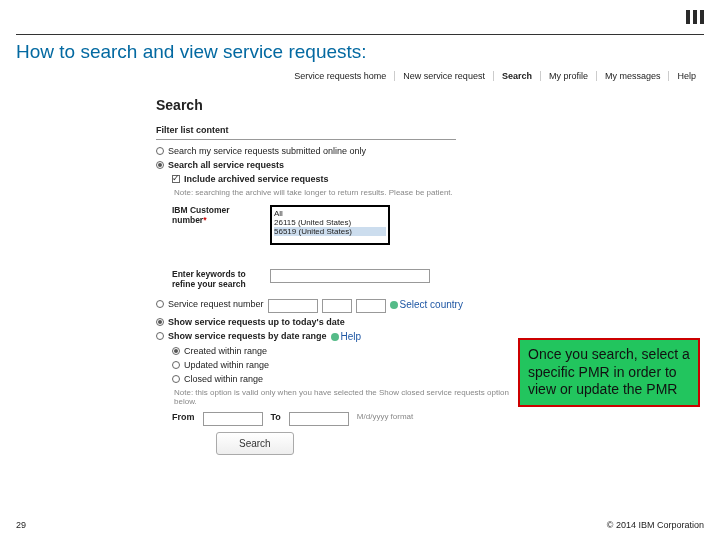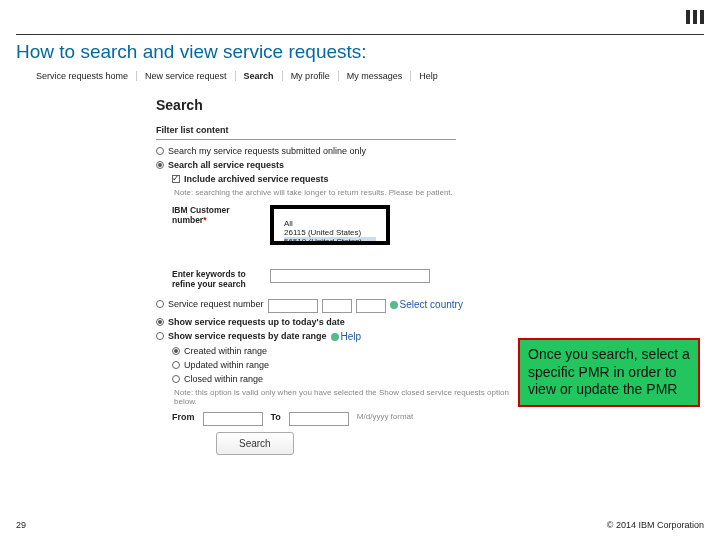--- a/index.html
+++ b/index.html
@@ -3,37 +3,37 @@
 <meta charset="utf-8">
 <style>
   * { box-sizing: border-box; margin: 0; padding: 0; }
   body { width: 720px; height: 540px; background: #fff; font-family: Arial, Helvetica, sans-serif; position: relative; overflow: hidden; }
   .slide { width: 100%; height: 100%; padding: 0 16px; }
   .topbar { display: flex; justify-content: flex-end; align-items: center; height: 34px; }
   .logo { display: flex; gap: 3px; }
   .logo .bar { width: 4px; height: 14px; background: #2a2a2a; display: inline-block; }
   .rule { height: 1px; background: #333; margin-bottom: 6px; }
   .title { color: #0369a1; font-size: 19px; font-weight: 400; margin-bottom: 8px; }
-  .nav { display: flex; gap: 0; font-size: 9px; color: #222; padding-left: 12px; margin-bottom: 16px; }
+  .nav { display: flex; gap: 0; font-size: 9px; color: #222; padding-left: 12px; margin-bottom: 16px; justify-content: flex-end; }
   .nav span { padding: 0 8px; border-right: 1px solid #ccc; }
   .nav span:last-child { border-right: none; }
   .panel { padding-left: 140px; width: 510px; font-size: 9px; color: #222; }
   .hdr { font-size: 14px; font-weight: bold; margin: 10px 0 12px; }
   .f-label { font-size: 9px; font-weight: bold; margin-bottom: 4px; }
   .divider { height: 1px; background: #999; margin: 2px 0 6px; width: 300px; }
   .opt { display: flex; align-items: flex-start; gap: 4px; margin: 4px 0; }
   .radio { width: 8px; height: 8px; border: 1px solid #666; border-radius: 50%; display: inline-block; flex-shrink: 0; margin-top: 1px; position: relative; }
   .radio.on::after { content: ""; position: absolute; inset: 1px; background: #555; border-radius: 50%; }
   .checkbox { width: 8px; height: 8px; border: 1px solid #666; display: inline-block; flex-shrink: 0; margin-top: 1px; position: relative; background: #fff; }
   .checkbox.on::after { content: "✓"; position: absolute; top: -3px; left: -1px; font-size: 9px; color: #333; }
   .note { color: #888; font-size: 8px; margin-left: 18px; margin-top: 1px; }
   .row { display: flex; gap: 8px; margin: 6px 0; align-items: flex-start; }
   .col-label { width: 90px; font-size: 8.5px; font-weight: bold; }
   .star { color: #c00; }
-  .listbox { border: 4px solid #000000; width: 120px; height: 40px; font-size: 8px; padding: 10px; background: #fff; overflow: hidden; }
+  .listbox { border: 2px solid #000000; width: 120px; height: 40px; font-size: 8px; padding: 2px; background: #fff; overflow: hidden; }
   .listbox div { white-space: nowrap; }
   .listbox .sel { background: #cde; }
   .tinput { border: 1px solid #999; height: 14px; background: #fff; display: inline-block; }
   .w160 { width: 160px; }
   .w50 { width: 50px; }
   .w60 { width: 60px; }
   .link { color: #1f57a4; font-size: 10px; }
   .link .ico { display: inline-block; width: 8px; height: 8px; background: #5b8; border-radius: 50%; margin-right: 2px; vertical-align: middle; }
   .hint { color: #888; font-size: 8px; }
   .btn { display: inline-block; padding: 5px 22px; font-size: 10px; color: #333; border: 1px solid #aaa; border-radius: 3px; background: linear-gradient(#fff,#eee); }

